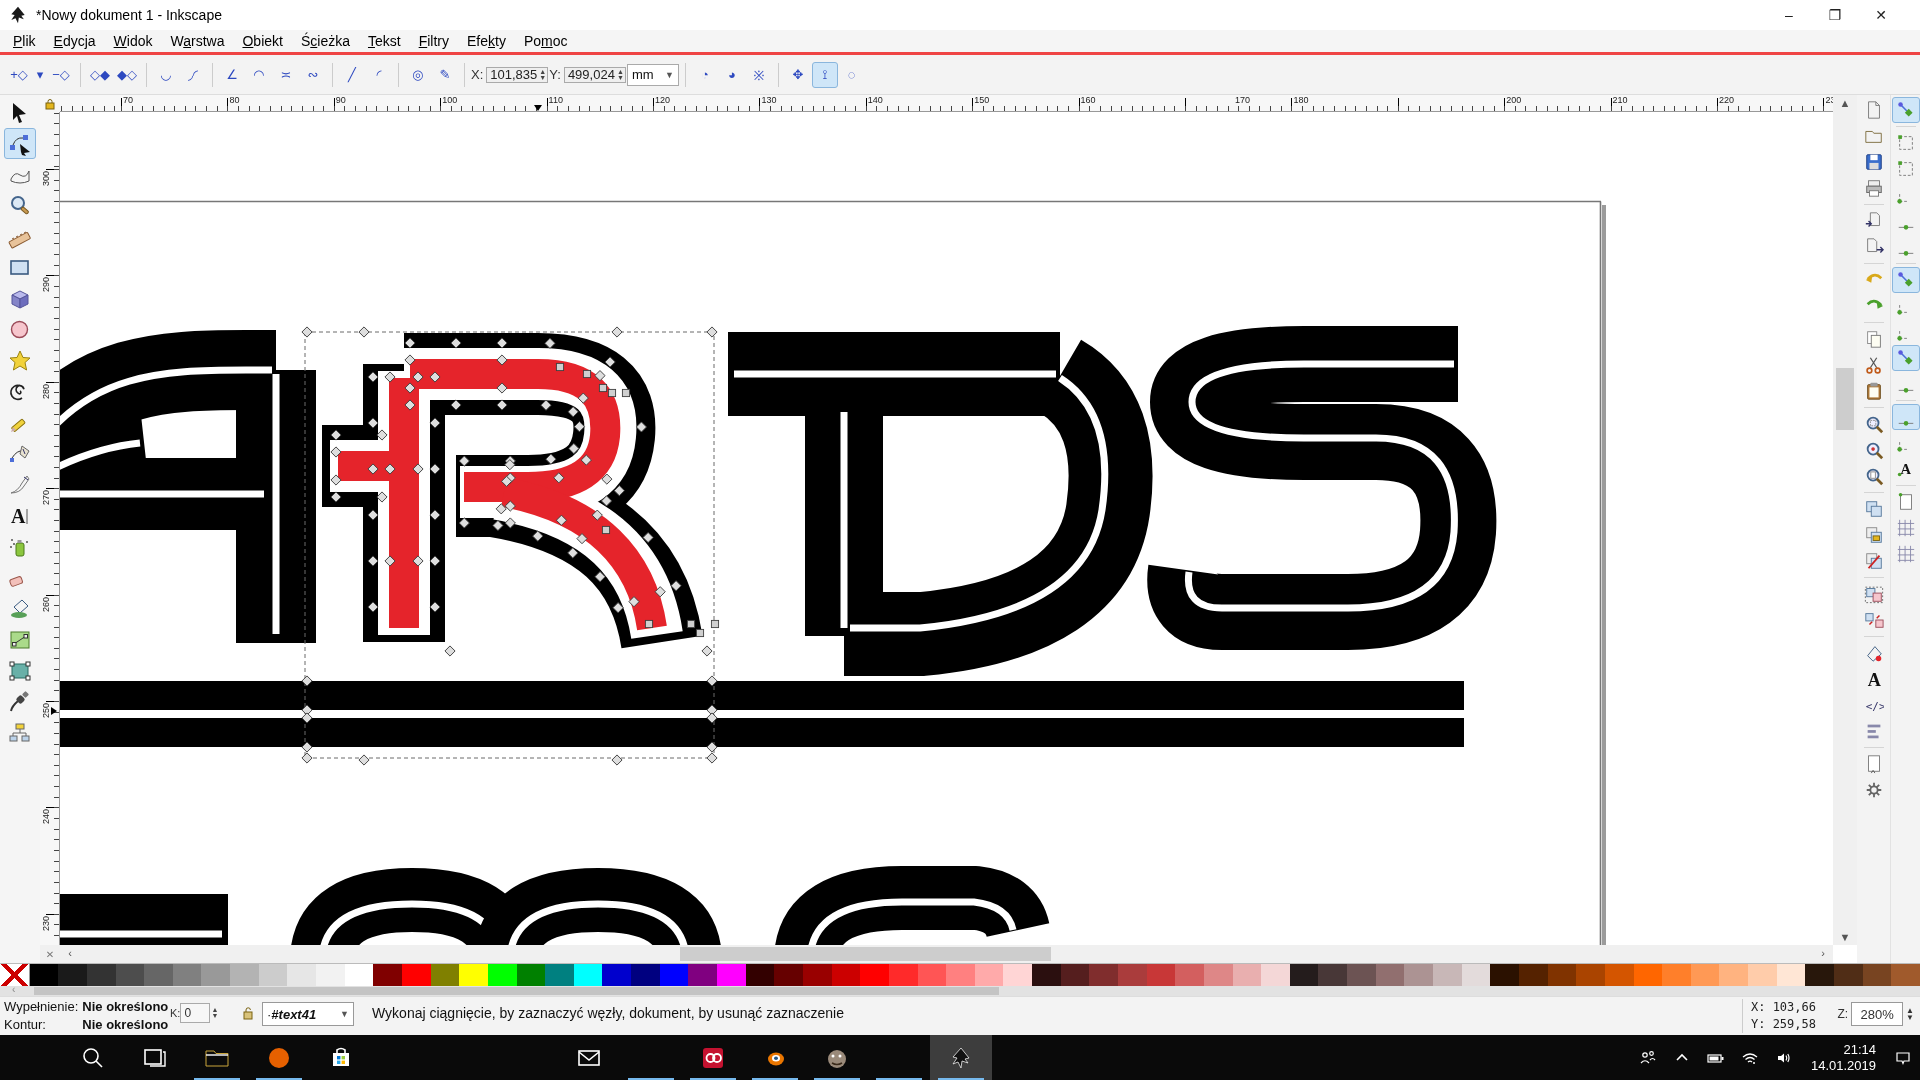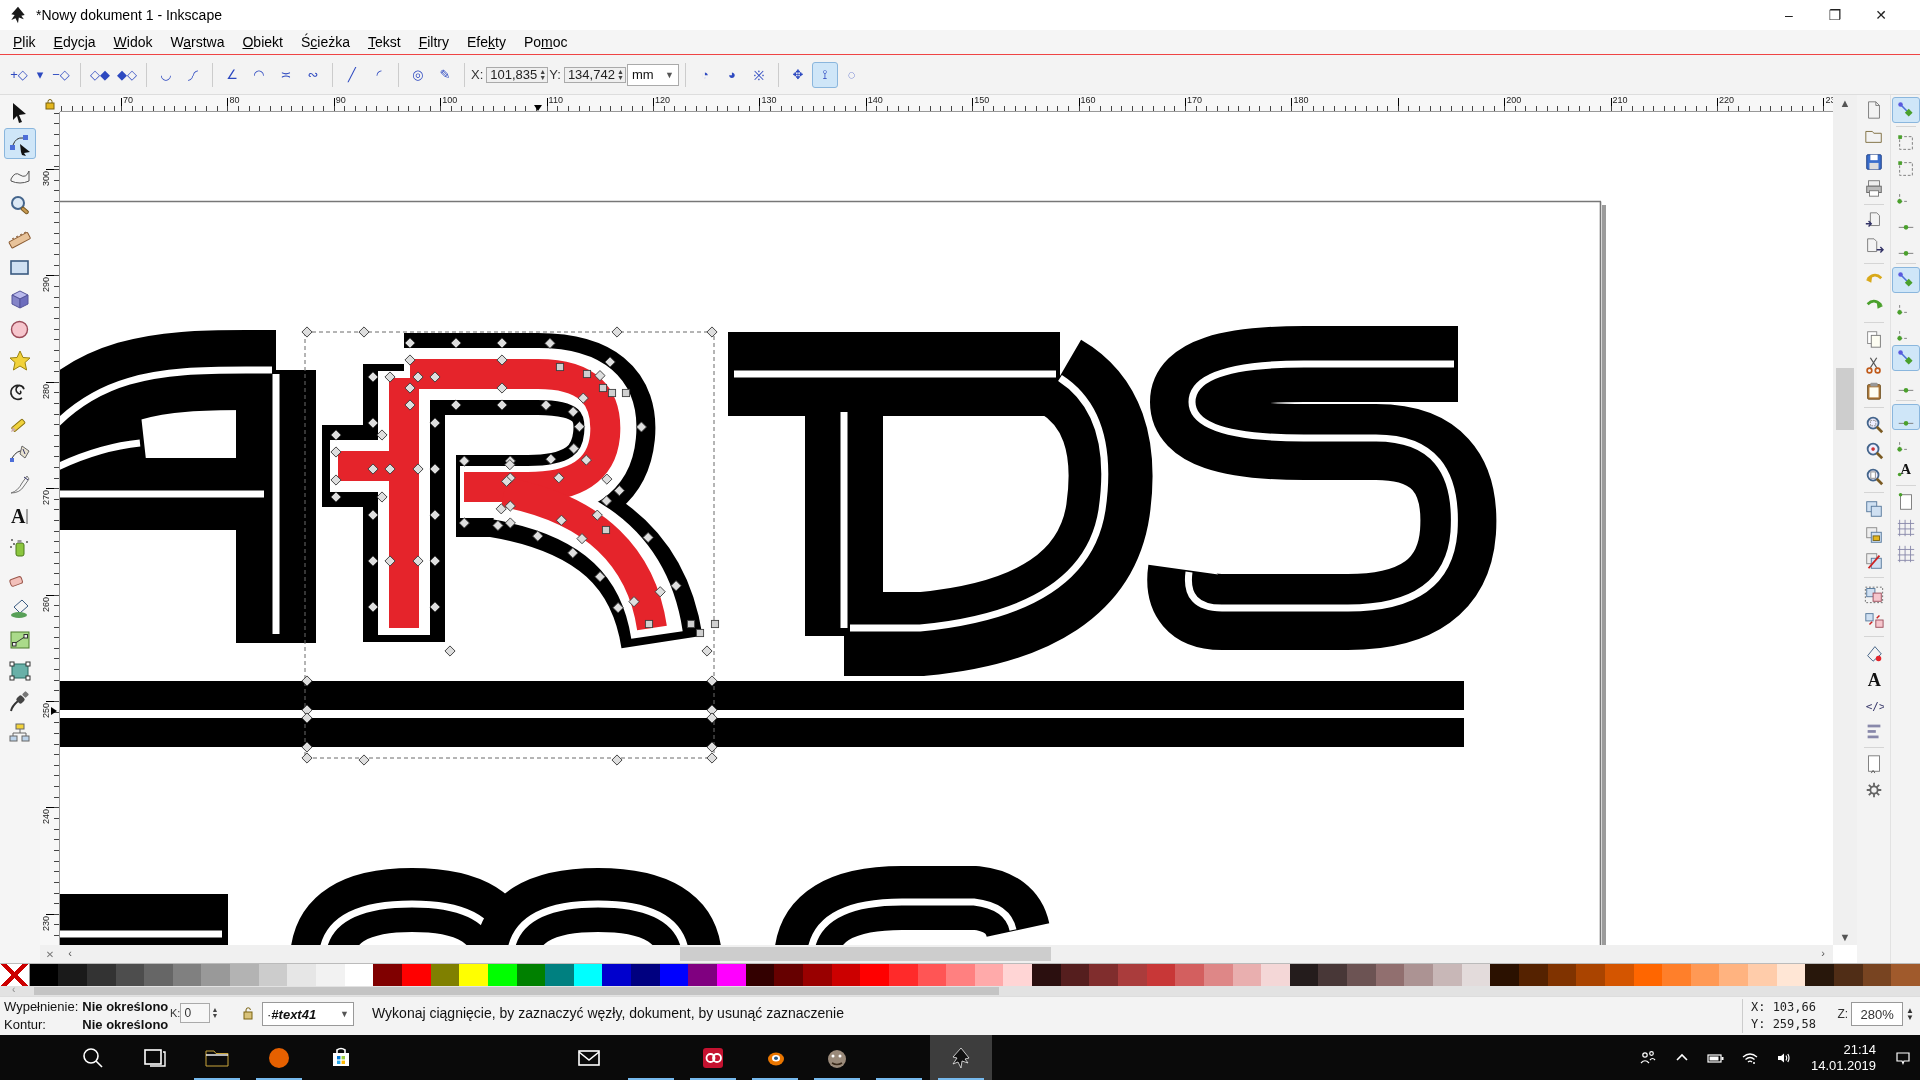--- a/index.html
+++ b/index.html
@@ -6,21 +6,21 @@
   *{box-sizing:border-box;}
   #win{position:relative;width:1920px;height:1080px;background:#fff;overflow:hidden;
        font-family:"Liberation Sans",sans-serif;font-size:14px;color:#111;}
   
   #titlebar{position:absolute;left:0;top:0;width:1904px;height:30px;background:#fff;display:flex;align-items:center;}
   #titlebar .appicon{width:20px;height:20px;margin:0 8px 0 8px;}
   #title-text{font-size:14px;color:#000;}
   #winbtns{margin-left:auto;display:flex;height:30px;}
   .wbtn{width:46px;height:30px;display:flex;align-items:center;justify-content:center;font-size:14px;color:#222;}
   
-  #menubar{position:absolute;left:0;top:30px;width:1920px;height:25px;background:#f5f5f5;display:flex;align-items:center;padding-left:4px;border-bottom:1px solid #ef4444;}
+  #menubar{position:absolute;left:0;top:30px;width:1920px;height:25px;background:#f5f5f5;display:flex;align-items:center;padding-left:4px;border-bottom:3px solid #ef4444;}
   .menu-item{padding:2px 9px;font-size:14px;color:#000;}
   .menu-item u{text-decoration:underline;}
   
   #ntoolbar{position:absolute;left:0;top:55px;width:1920px;height:40px;background:#f3f3f3;display:flex;align-items:center;padding-left:6px;border-bottom:1px solid #ddd;gap:1px;}
   .tbtn{min-width:26px;height:26px;display:flex;align-items:center;justify-content:center;border:1px solid transparent;border-radius:3px;font-size:13px;color:#2d49c0;}
   .tbtn.small{min-width:14px;}
   .tbtn.active{background:#cfe6f8;border-color:#8ab6dd;}
   .tsep{width:1px;height:24px;background:#ccc;margin:0 5px;}
   .spinbox{display:flex;align-items:center;gap:3px;font-size:13px;color:#333;}
   .spin{width:62px;height:16px;background:#efefef;border:1px solid #aaa;display:flex;align-items:center;padding:0 3px;font-size:13px;color:#222;position:relative;}
@@ -164,21 +164,21 @@
           <span>101,835</span>
           <span class="arr">
             <span>▲</span>
             <span>▼</span>
           </span>
         </span>
       </div>
       <div class="spinbox">
         <span>Y:</span>
         <span class="spin">
-          <span>134,742</span>
+          <span>499,024</span>
           <span class="arr">
             <span>▲</span>
             <span>▼</span>
           </span>
         </span>
       </div>
       <div class="unitdd">
         <span>mm</span>
         <span class="dda">▼</span>
       </div>
@@ -342,21 +342,21 @@
       <span class="rnum-t" style="left: 63px;">70</span>
       <span class="rnum-t" style="left: 169.4px;">80</span>
       <span class="rnum-t" style="left: 275.8px;">90</span>
       <span class="rnum-t" style="left: 382.2px;">100</span>
       <span class="rnum-t" style="left: 488.6px;">110</span>
       <span class="rnum-t" style="left: 595px;">120</span>
       <span class="rnum-t" style="left: 701.4px;">130</span>
       <span class="rnum-t" style="left: 807.8px;">140</span>
       <span class="rnum-t" style="left: 914.2px;">150</span>
       <span class="rnum-t" style="left: 1020.6px; text-align: center;">160</span>
-      <span class="rnum-t" style="left: 1127px;">170</span>
+      <span class="rnum-t" style="left: 1127px; padding-left: 48px;">170</span>
       <span class="rnum-t" style="left: 1233.4px;">180</span>
       <span class="rnum-t" style="left: 1339.8px; margin-top: 28px;">190</span>
       <span class="rnum-t" style="left: 1446.2px;">200</span>
       <span class="rnum-t" style="left: 1552.6px;">210</span>
       <span class="rnum-t" style="left: 1659px;">220</span>
       <span class="rnum-t" style="left: 1765.4px;">230</span>
     </div>
   <div id="ruler-left">
       <div id="rmark-l"></div>
       <span class="rnum-l" style="top: 59px;">300</span>

